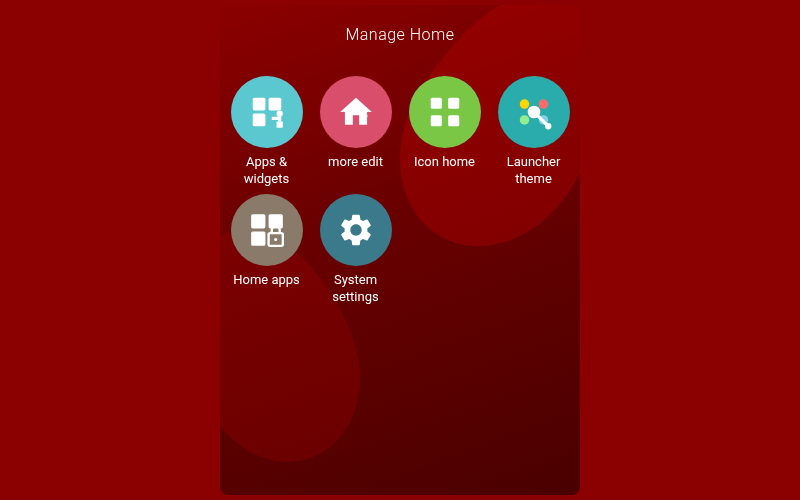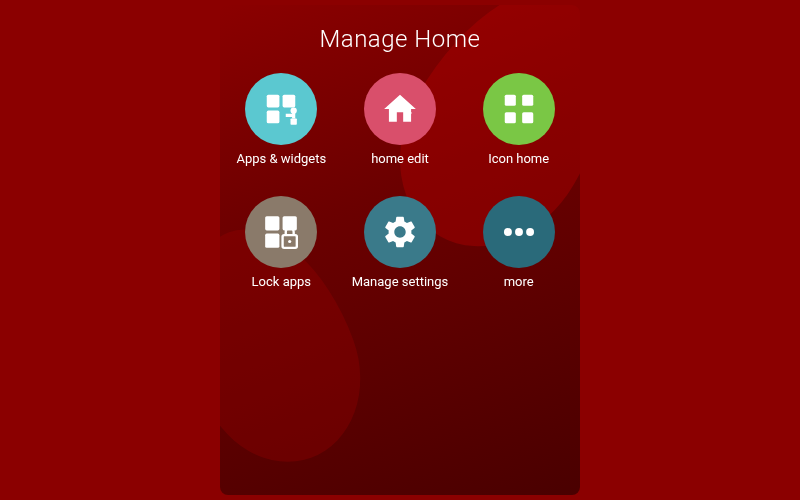--- a/index.html
+++ b/index.html
@@ -48,32 +48,32 @@
       left: -30px;
       width: 160px;
       height: 240px;
       background: rgba(160, 0, 0, 0.3);
       border-radius: 50% 50% 50% 50% / 60% 60% 40% 40%;
       transform: rotate(-20deg);
     }
 
     .page-title {
       color: white;
-      font-size: 24px;
+      font-size: 16px;
       font-weight: 300;
       letter-spacing: 0.5px;
-      margin-bottom: 20px;
+      margin-bottom: 32px;
       z-index: 1;
       text-align: center;
     }
 
     .grid {
       display: grid;
-      grid-template-columns: repeat(3, 1fr);
-      gap: 28px 16px;
+      grid-template-columns: repeat(4, 1fr);
+      gap: 6px 16px;
       z-index: 1;
       width: 100%;
     }
 
     .grid-item {
       display: flex;
       flex-direction: column;
       align-items: center;
       gap: 6px;
       cursor: pointer;
@@ -137,66 +137,70 @@
     </div>
 
     <div class="grid-item">
       <div class="icon-circle bg-pink">
         <svg viewBox="0 0 24 24" xmlns="http://www.w3.org/2000/svg">
           <path d="M10 20v-6h4v6h5v-8h3L12 3 2 12h3v8z"></path>
           <path d="M18 16l2-2 2 2-2 2z" transform="translate(-2, -4) scale(0.8)"></path>
           <path d="M16 14l4 4" stroke="white" stroke-width="1.5" fill="none" transform="translate(-1,-3)"></path>
         </svg>
       </div>
-      <span class="item-label">home edit</span>
+      <span class="item-label">more edit</span>
     </div>
 
 
     <div class="grid-item">
       <div class="icon-circle bg-green">
         <svg viewBox="0 0 24 24" xmlns="http://www.w3.org/2000/svg">
           <rect x="3" y="3" width="7" height="7" rx="1"></rect>
           <rect x="14" y="3" width="7" height="7" rx="1"></rect>
           <rect x="3" y="14" width="7" height="7" rx="1"></rect>
           <rect x="14" y="14" width="7" height="7" rx="1"></rect>
         </svg>
       </div>
       <span class="item-label">Icon home</span>
     </div>
 
+    <div class="grid-item">
+      <div class="icon-circle bg-teal">
+        <svg viewBox="0 0 24 24" xmlns="http://www.w3.org/2000/svg">
+          <circle cx="12" cy="12" r="4" fill="white"></circle>
+          <circle cx="6" cy="7" r="3" fill="#FFD700"></circle>
+          <circle cx="18" cy="7" r="3" fill="#FF6B6B"></circle>
+          <circle cx="6" cy="17" r="3" fill="#90EE90"></circle>
+          <circle cx="18" cy="17" r="3" fill="#87CEEB"></circle>
+          <path d="M14 14 L20 20" stroke="white" stroke-width="2" fill="none"></path>
+          <circle cx="21" cy="21" r="2" fill="white"></circle>
+        </svg>
+      </div>
+      <span class="item-label">Launcher theme</span>
+    </div>
 
     <div class="grid-item">
       <div class="icon-circle bg-brown">
         <svg viewBox="0 0 24 24" xmlns="http://www.w3.org/2000/svg">
           <rect x="2" y="2" width="9" height="9" rx="1"></rect>
           <rect x="13" y="2" width="9" height="9" rx="1"></rect>
           <rect x="2" y="13" width="9" height="9" rx="1"></rect>
           <rect x="13" y="14" width="9" height="8" rx="1" fill="none" stroke="white" stroke-width="1.5"></rect>
           <path d="M15 14v-2a2.5 2.5 0 015 0v2" fill="none" stroke="white" stroke-width="1.5"></path>
           <circle cx="17.5" cy="18" r="1" fill="white"></circle>
         </svg>
       </div>
-      <span class="item-label">Lock apps</span>
+      <span class="item-label">Home apps</span>
     </div>
 
 
     <div class="grid-item">
       <div class="icon-circle bg-gray">
         <svg viewBox="0 0 24 24" xmlns="http://www.w3.org/2000/svg">
           <path d="M19.14,12.94c0.04-0.3,0.06-0.61,0.06-0.94c0-0.32-0.02-0.64-0.07-0.94l2.03-1.58c0.18-0.14,0.23-0.41,0.12-0.61 l-1.92-3.32c-0.12-0.22-0.37-0.29-0.59-0.22l-2.39,0.96c-0.5-0.38-1.03-0.7-1.62-0.94L14.4,2.81c-0.04-0.24-0.24-0.41-0.48-0.41 h-3.84c-0.24,0-0.43,0.17-0.47,0.41L9.25,5.35C8.66,5.59,8.12,5.92,7.63,6.29L5.24,5.33c-0.22-0.08-0.47,0-0.59,0.22L2.74,8.87 C2.62,9.08,2.66,9.34,2.86,9.48l2.03,1.58C4.84,11.36,4.8,11.69,4.8,12s0.02,0.64,0.07,0.94l-2.03,1.58 c-0.18,0.14-0.23,0.41-0.12,0.61l1.92,3.32c0.12,0.22,0.37,0.29,0.59,0.22l2.39-0.96c0.5,0.38,1.03,0.7,1.62,0.94l0.36,2.54 c0.05,0.24,0.24,0.41,0.48,0.41h3.84c0.24,0,0.44-0.17,0.47-0.41l0.36-2.54c0.59-0.24,1.13-0.56,1.62-0.94l2.39,0.96 c0.22,0.08,0.47,0,0.59-0.22l1.92-3.32c0.12-0.22,0.07-0.47-0.12-0.61L19.14,12.94z M12,15.6c-1.98,0-3.6-1.62-3.6-3.6 s1.62-3.6,3.6-3.6s3.6,1.62,3.6,3.6S13.98,15.6,12,15.6z"></path>
         </svg>
       </div>
-      <span class="item-label">Manage settings</span>
-    </div>
-
-    <div class="grid-item">
-      <div class="icon-circle bg-darkteal">
-        <svg viewBox="0 0 24 24" xmlns="http://www.w3.org/2000/svg">
-          <circle cx="5" cy="12" r="2.5"></circle>
-          <circle cx="12" cy="12" r="2.5"></circle>
-          <circle cx="19" cy="12" r="2.5"></circle>
-        </svg>
-      </div>
-      <span class="item-label">more</span>
-    </div>
+      <span class="item-label">System settings</span>
+    </div>
+
 
   </div>
 </div>
 
 </body></html>

